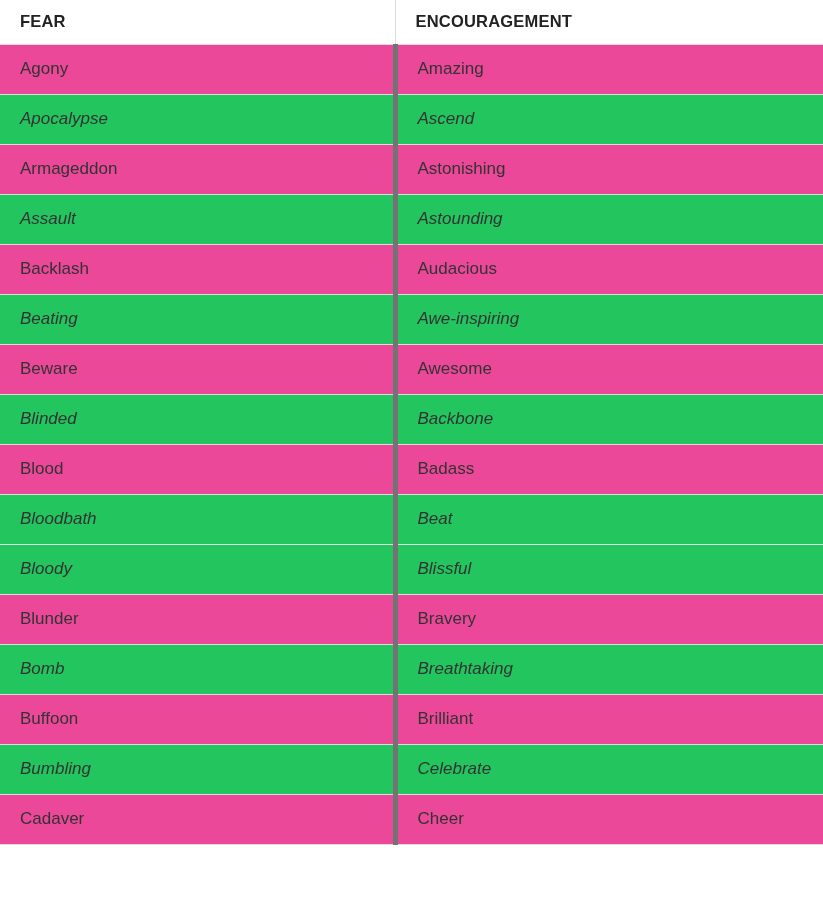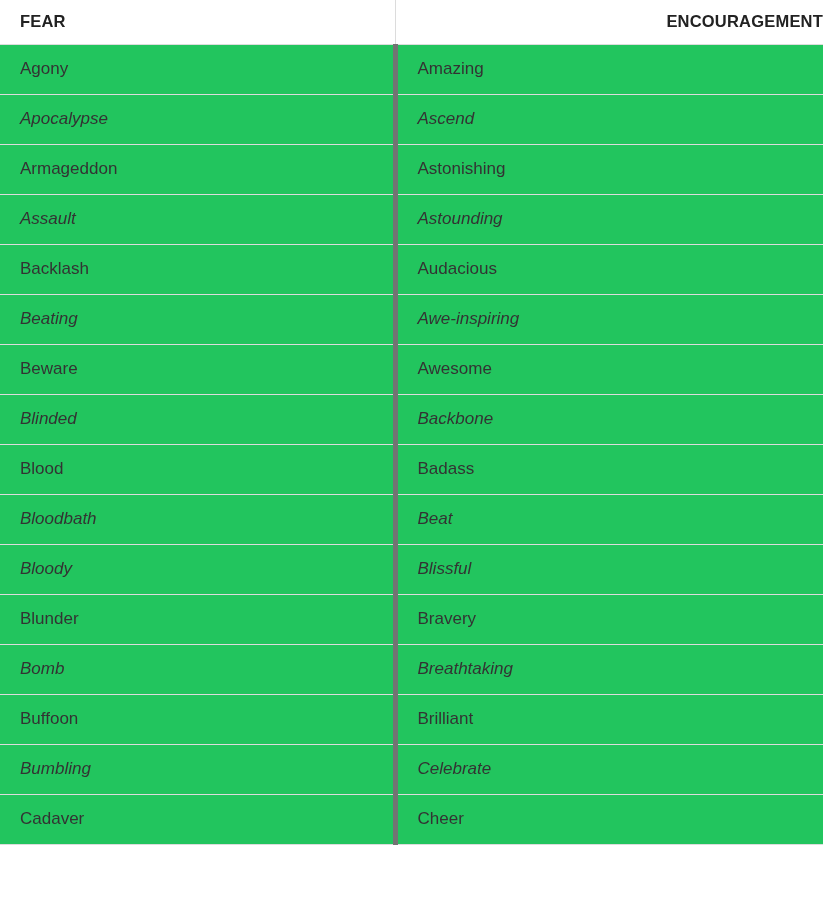--- a/index.html
+++ b/index.html
@@ -33,41 +33,40 @@
     letter-spacing: 0.2px;
     color: #222222;
     background: #ffffff;
     border-bottom: 1px solid #dcdcdc;
     white-space: nowrap;
     box-sizing: border-box;
   }
   .word-table thead th.cell-right {
     border-left: 1px solid #dcdcdc;
     padding-left: 20px;
-    text-align: right;
   }
 
   .word-table tbody td {
     height: 50px;
     padding: 0 0 0 20px;
     text-align: left;
     vertical-align: middle;
     font-size: 17px;
     font-weight: 400;
     color: #333333;
     border-bottom: 1px solid #dcdcdc;
     white-space: nowrap;
     box-sizing: border-box;
   }
   .word-table tbody td.cell-right {
     border-left: 5px solid #737373;
     padding-left: 20px;
   }
 
-  .word-table tbody tr.row-odd  td { background: #22c55e; }
+  .word-table tbody tr.row-odd  td { background: #ec4899; }
   .word-table tbody tr.row-even td { background: #22c55e; font-style: italic; }
 </style>
 </head>
 <body>
 
 <table class="word-table">
   <colgroup>
     <col class="col-left">
     <col class="col-right">
   </colgroup>

